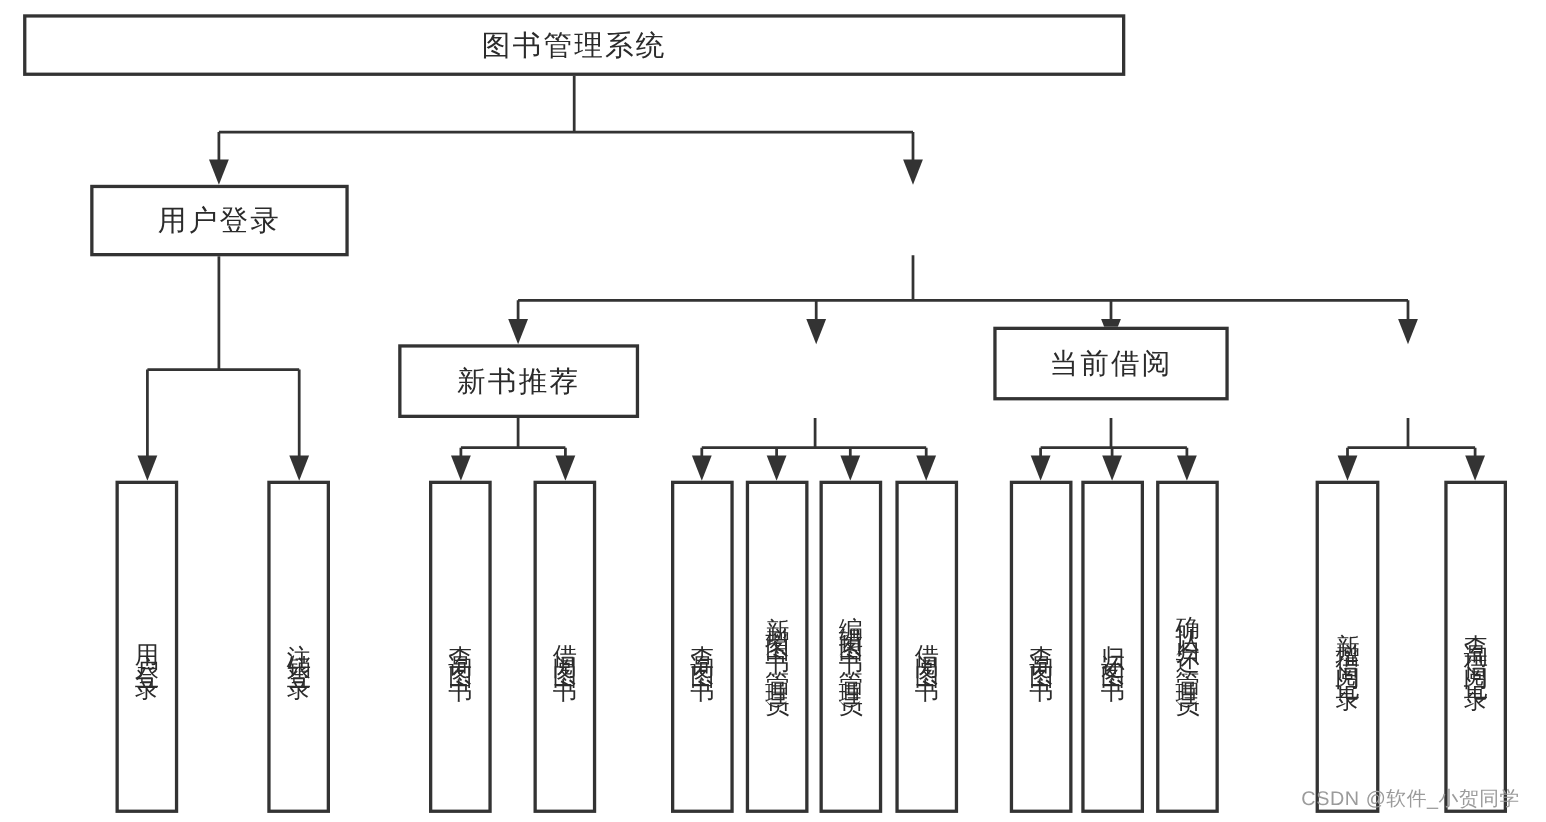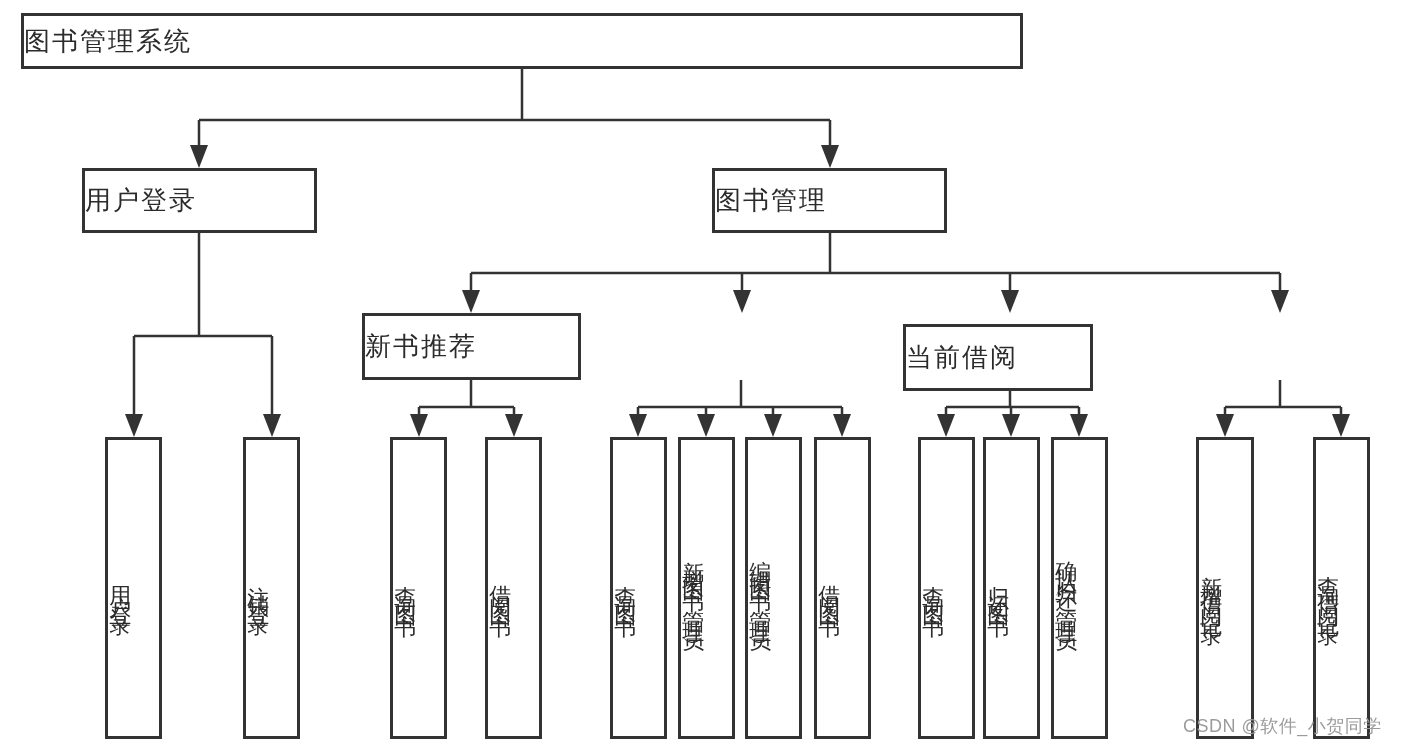--- a/index.html
+++ b/index.html
@@ -17,20 +17,21 @@
     left: 0; top: 0;
     width: 1405px; height: 747px;
   }
   .node {
     position: absolute;
     box-sizing: border-box;
     border: 3px solid #333333;
     background: #ffffff;
     display: flex;
     align-items: center;
+    justify-content: center;
     font-size: 26px;
     letter-spacing: 2px;
     color: #2b2b2b;
   }
   .node.leaf { font-size: 22px; letter-spacing: 0; }
   .node.leaf .vtext {
     writing-mode: vertical-rl;
     text-orientation: mixed;
     letter-spacing: 10px;
     line-height: 1.1;
@@ -92,28 +93,25 @@
     </g>
   </svg>
 
   <div class="node" style="left:21px;top:13px;width:1002px;height:56px">
     <span>图书管理系统</span>
   </div>
 
   <div class="node" style="left:82px;top:168px;width:235px;height:65px">
     <span>用户登录</span>
   </div>
-  <div class="node" style="left:712px;top:168px;width:235px;height:65px">
-    <span>图书管理</span>
-  </div>
 
   <div class="node" style="left:362px;top:313px;width:219px;height:67px">
     <span>新书推荐</span>
   </div>
-  <div class="node" style="left:903px;top:324px;width:190px;height:67px">
+  <div class="node" style="left:903px;top:297px;width:214px;height:67px">
     <span>当前借阅</span>
   </div>
 
   <div class="node leaf" style="left:105px;top:437px;width:57px;height:302px">
     <span class="vtext">用户登录</span>
   </div>
   <div class="node leaf" style="left:243px;top:437px;width:57px;height:302px">
     <span class="vtext">注销登录</span>
   </div>
 

